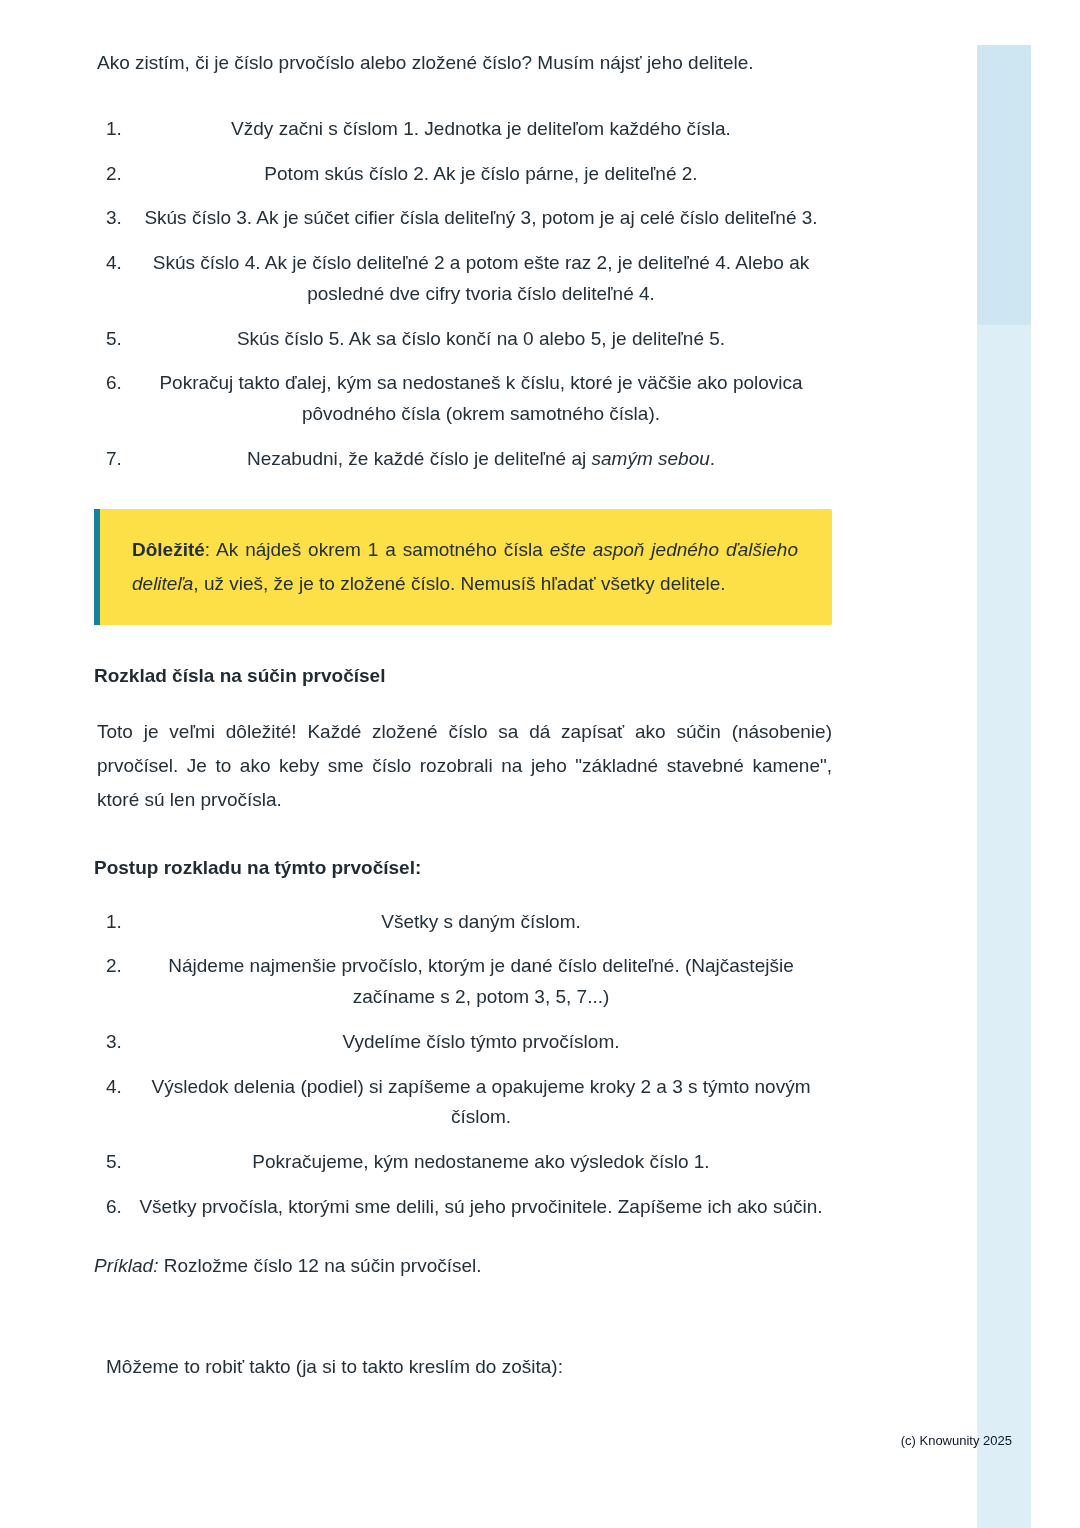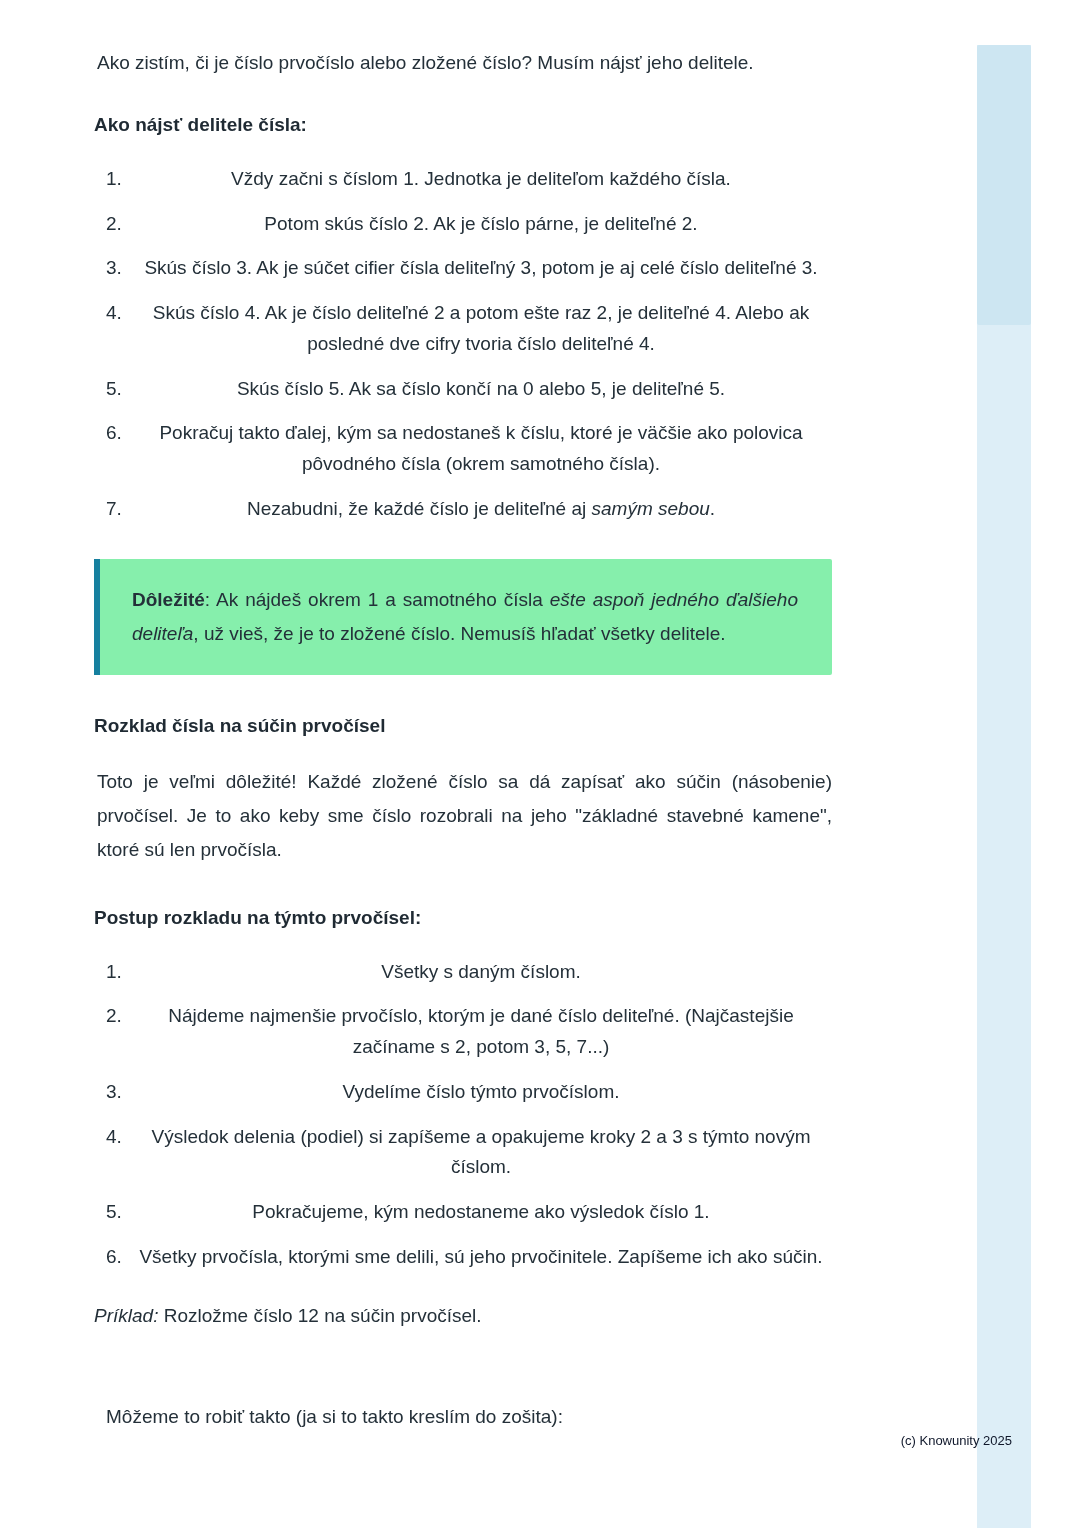--- a/index.html
+++ b/index.html
@@ -39,21 +39,21 @@
   }
   ol.steps li {
     line-height: 1.62;
     margin-bottom: 14px;
     padding-left: 3px;
     text-align: center;
   }
 
   .callout {
     margin: 34px 0 28px 0;
-    background: #86efac;
+    background: #fde047;
     border-left: 6px solid #16809f;
     padding: 24px 34px 24px 32px;
     line-height: 1.8;
     text-align: justify;
     border-radius: 0 2px 2px 0;
   }
   .callout strong { font-weight: 700; }
 
   em { font-style: italic; }
 
@@ -93,21 +93,20 @@
   <div class="scroll-track">
     <div class="scroll-thumb"></div>
   </div>
 
   <div class="watermark">(c) Knowunity 2025</div>
 
   <div class="content">
 
     <p class="para">Ako zistím, či je číslo prvočíslo alebo zložené číslo? Musím nájsť jeho delitele.</p>
 
-    <h3 class="doc-heading first">Ako nájsť delitele čísla:</h3>
 
     <ol class="steps">
       <li>Vždy začni s číslom 1. Jednotka je deliteľom každého čísla.</li>
       <li>Potom skús číslo 2. Ak je číslo párne, je deliteľné 2.</li>
       <li>Skús číslo 3. Ak je súčet cifier čísla deliteľný 3, potom je aj celé číslo deliteľné 3.</li>
       <li>Skús číslo 4. Ak je číslo deliteľné 2 a potom ešte raz 2, je deliteľné 4. Alebo ak posledné dve cifry tvoria číslo deliteľné 4.</li>
       <li>Skús číslo 5. Ak sa číslo končí na 0 alebo 5, je deliteľné 5.</li>
       <li>Pokračuj takto ďalej, kým sa nedostaneš k číslu, ktoré je väčšie ako polovica pôvodného čísla (okrem samotného čísla).</li>
       <li><span>Nezabudni, že každé číslo je deliteľné aj </span><em>samým sebou</em><span>.</span></li>
     </ol>

